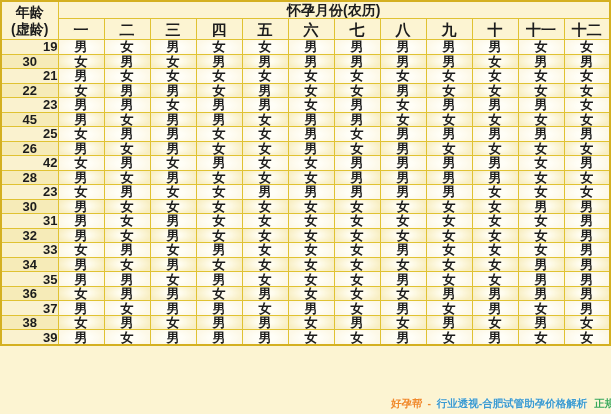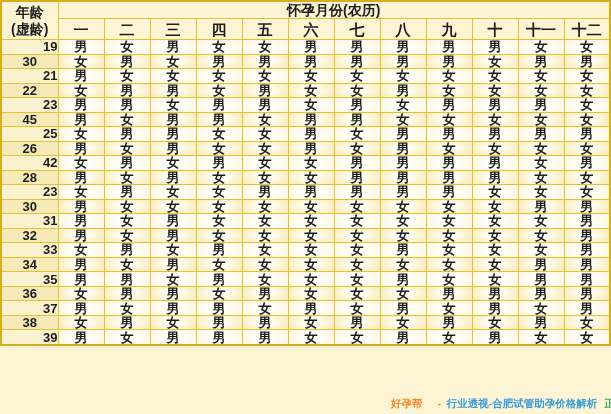--- a/index.html
+++ b/index.html
@@ -43,21 +43,21 @@
   tbody tr.r-dark td{
     background:radial-gradient(ellipse 70% 95% at 50% 50%,#fffdf0 25%,rgba(255,255,255,0) 75%),var(--row-dark);
   }
   table td:last-child,table th:last-child{border-right:2px solid var(--border-dark);}
   tbody tr:last-child td,tbody tr:last-child th{border-bottom:2px solid var(--border-dark);}
   .watermark{
     position:absolute;left:391px;top:397px;height:13px;
     font-size:10.5px;font-weight:bold;white-space:nowrap;
     text-shadow:0 0 2px rgba(255,255,255,.8);
   }
-  .wm-brand{color:var(--wm-brand);margin-right:12px;}
+  .wm-brand{color:var(--wm-brand);margin-right:2px;}
   .wm-sep{color:var(--wm-brand);margin-right:3px;}
   .wm-text{color:var(--wm-text);margin-right:4px;}
   .wm-suffix{color:var(--wm-suffix);}
 </style>
 </head>
 <body>
 
 <table>
   <colgroup>
     <col class="age-col">

